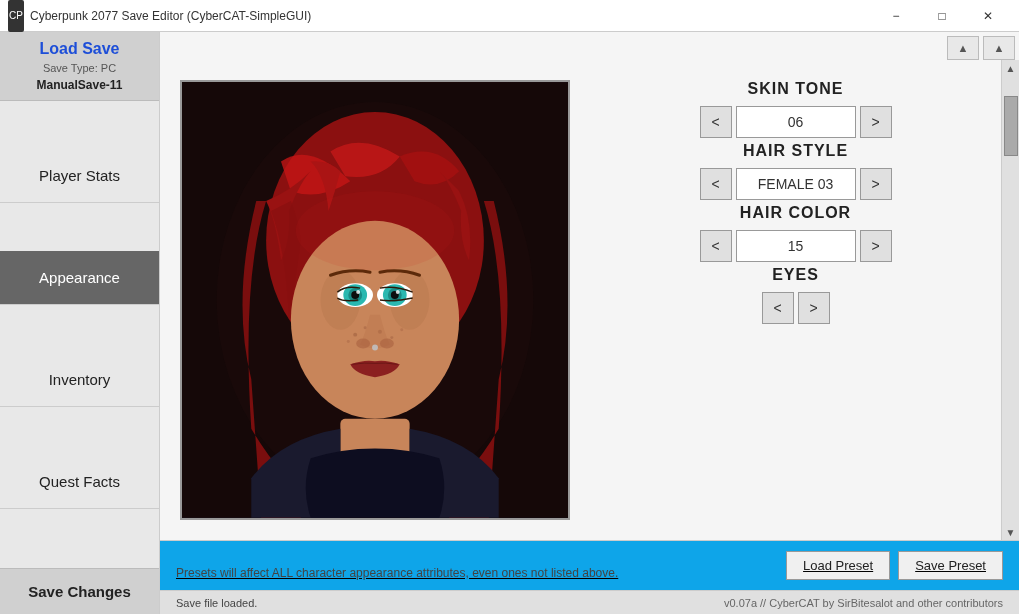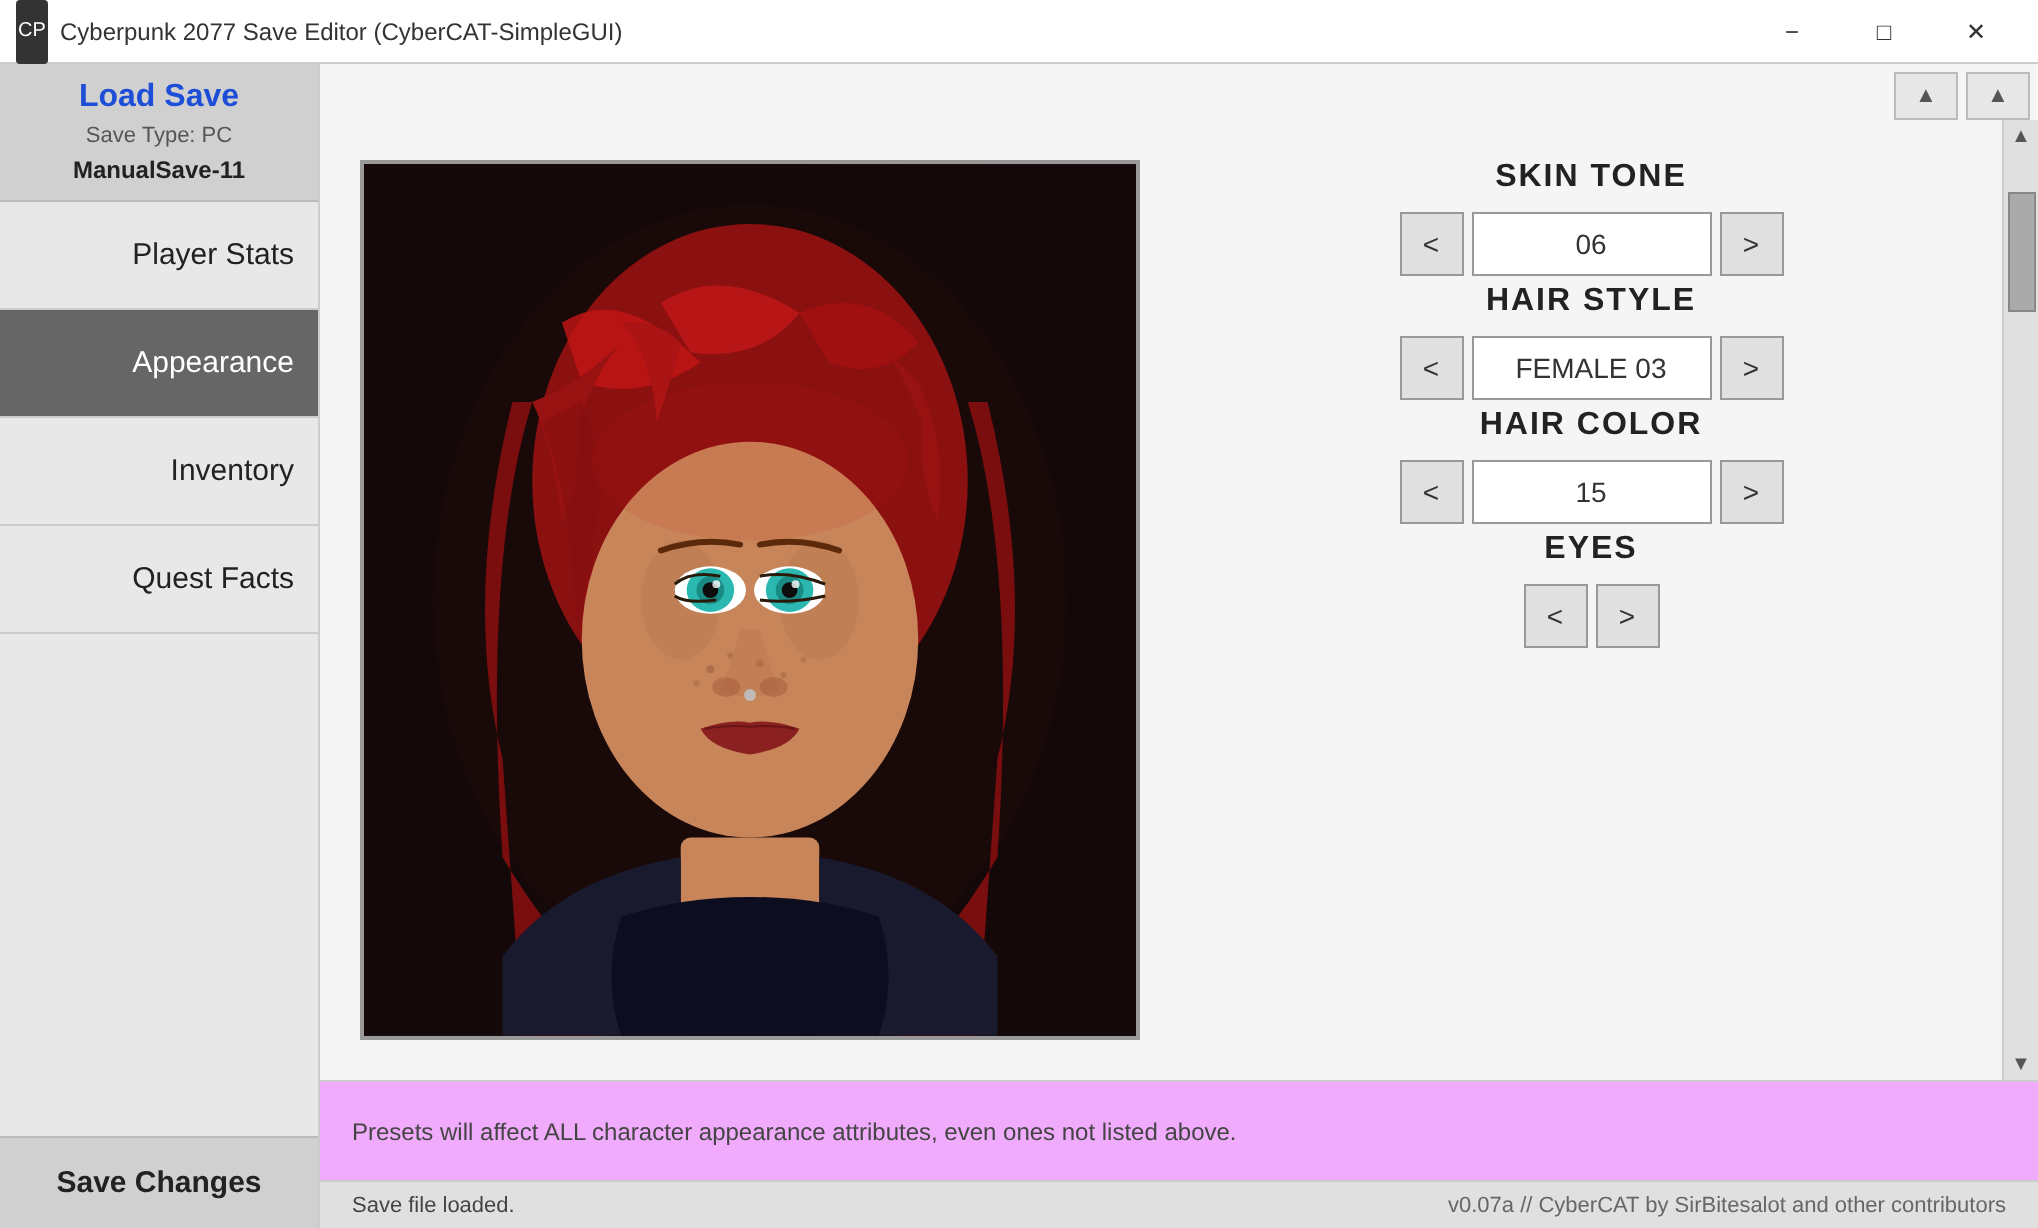--- a/index.html
+++ b/index.html
@@ -108,23 +108,24 @@
     .sidebar-nav {
       display: flex;
       flex-direction: column;
       flex: 1;
     }
     .sidebar-nav-item {
       padding: 18px 12px;
       font-size: 15px;
       color: #222;
       cursor: pointer;
-      text-align: right;
+      text-align: center;
       border-bottom: 1px solid #ccc;
       background: #e8e8e8;
+      margin-top: 48px;
     }
     .sidebar-nav-item.active {
       background: #666;
       color: #fff;
     }
 
     .sidebar-save-changes {
       background: #d0d0d0;
       border-top: 1px solid #bbb;
       padding: 14px 8px;
@@ -251,28 +252,29 @@
       display: flex;
       align-items: center;
       justify-content: center;
       font-size: 10px;
       cursor: pointer;
       color: #555;
     }
 
     
     .bottom-bar {
-      background: #f0abfc;
+      background: #0ea5e9;
       border-top: 1px solid #ccc;
       padding: 10px 16px;
       display: flex;
-      align-items: center;
+      align-items: flex-end;
       justify-content: space-between;
       flex-shrink: 0;
       height: 50px;
+      text-decoration: underline;
     }
     .preset-info {
       font-size: 12px;
       color: #444;
     }
     .preset-buttons {
       display: flex;
       gap: 8px;
     }
     .preset-btn {
@@ -492,20 +494,24 @@
 
       <div class="scroll-area">
         <div class="scroll-arrow">▲</div>
         <div class="scroll-thumb"></div>
         <div class="scroll-arrow" style="margin-top:auto;">▼</div>
       </div>
     </div>
 
     <div class="bottom-bar">
       <span class="preset-info">Presets will affect ALL character appearance attributes, even ones not listed above.</span>
+      <div class="preset-buttons">
+        <button class="preset-btn">Load Preset</button>
+        <button class="preset-btn">Save Preset</button>
+      </div>
     </div>
 
     <div class="status-bar">
       <span class="status-text">Save file loaded.</span>
       <span class="version-text">v0.07a // CyberCAT by SirBitesalot and other contributors</span>
     </div>
   </div>
 </div>
 
 </body></html>

